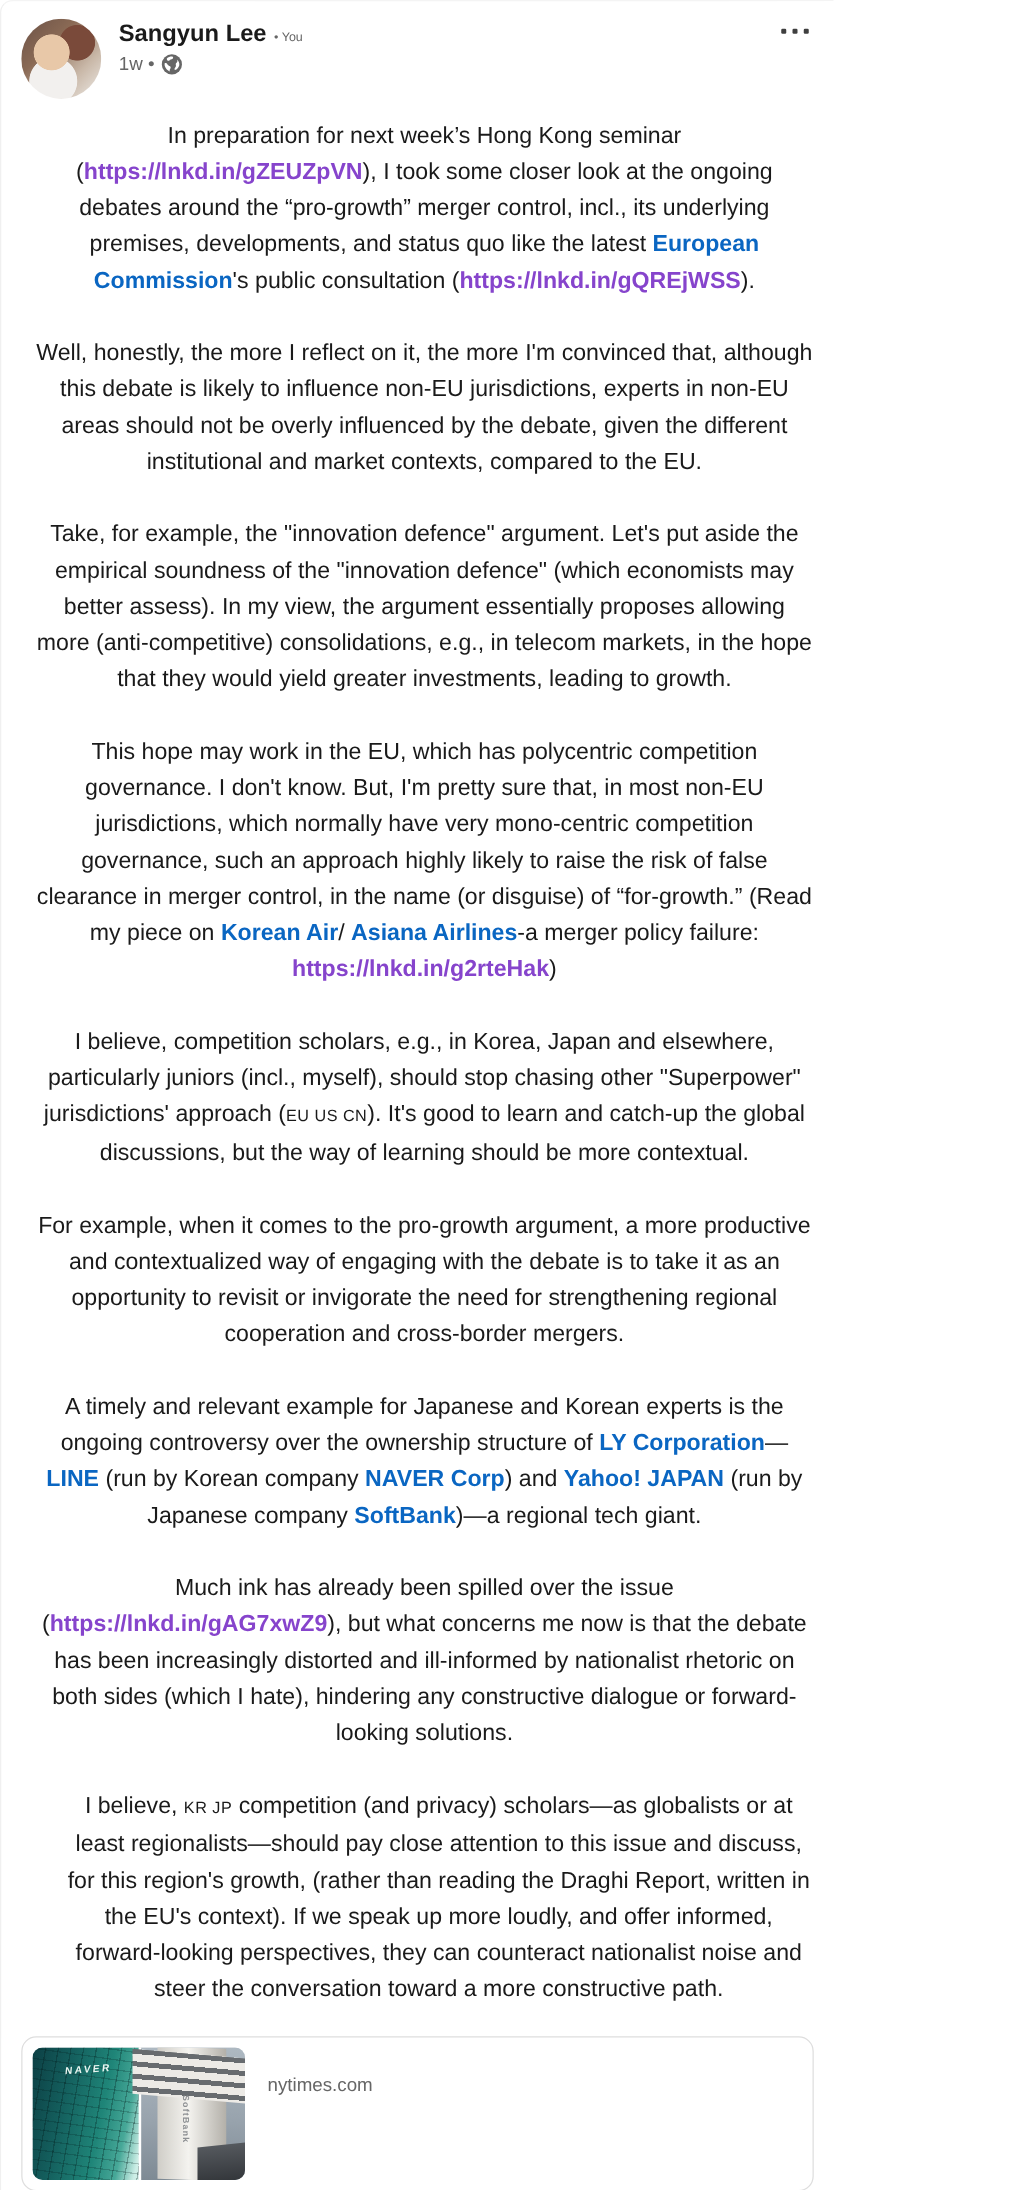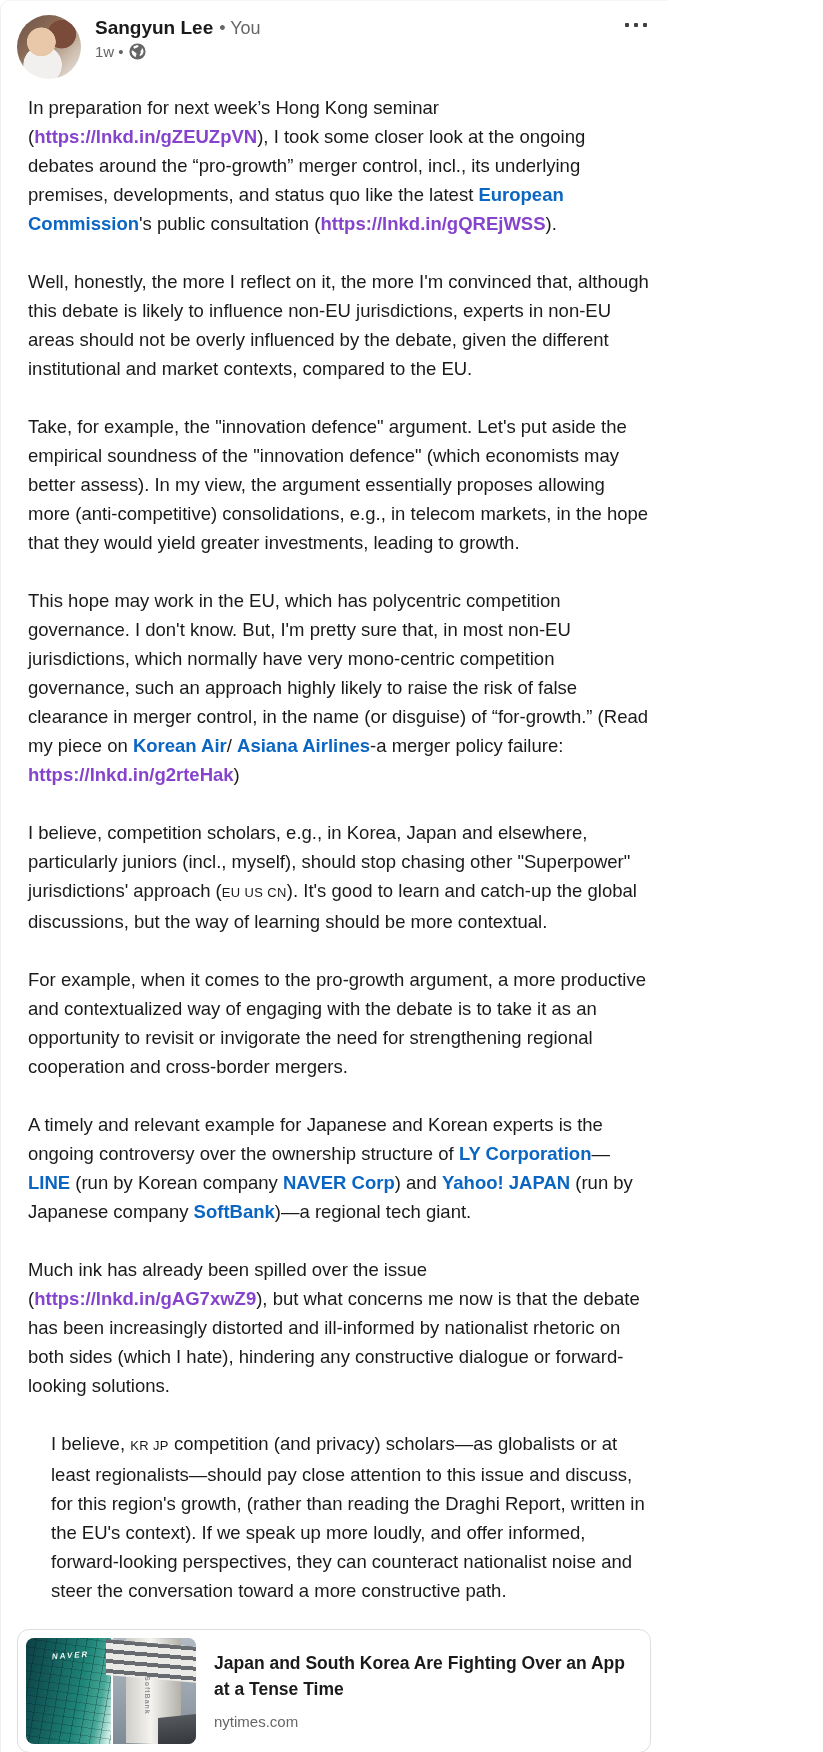--- a/index.html
+++ b/index.html
@@ -28,34 +28,34 @@
     width:64px;height:64px;border-radius:50%;flex-shrink:0;overflow:hidden;
     background:
       radial-gradient(circle at 38% 42%, #e8c8a8 0 26%, transparent 27%),
       radial-gradient(circle at 40% 78%, #f2f0ee 0 30%, transparent 31%),
       radial-gradient(circle at 70% 30%, #7a4a3a 0 22%, transparent 23%),
       linear-gradient(135deg,#6b5146 0%,#8a6a55 35%,#c9b8a8 70%,#efece8 100%);
   }
   .header-info{margin-left:14px;flex:1;min-width:0;padding-top:2px;}
   .name-row{display:flex;align-items:baseline;gap:6px;}
   .actor-name{font-size:19px;font-weight:700;color:#1a1a1a;}
-  .you-label{font-size:18px;color:var(--text-secondary);}
+  .you-label{font-size:10px;color:var(--text-secondary);}
   .headline{
     margin-top:3px;font-size:15.5px;color:var(--text-secondary);
     white-space:nowrap;overflow:hidden;text-overflow:ellipsis;max-width:660px;
   }
   .meta-row{margin-top:4px;display:flex;align-items:flex-start;gap:5px;font-size:15px;color:var(--text-secondary);}
   .globe{width:17px;height:17px;display:inline-block;vertical-align:middle;}
   .menu-btn{
     position:absolute;right:18px;top:16px;display:flex;gap:5px;
     padding:6px 2px;cursor:pointer;
   }
   .menu-btn .dot{width:4px;height:4px;border-radius:1px;background:#3f3f3f;}
   
-  .post-body{padding:4px 16px 0 27px;}
+  .post-body{padding:4px 16px 0 27px;text-align:center;}
   .post-paragraph{
     font-size:18.5px;line-height:29px;color:var(--text-primary);
     margin-bottom:29px;word-wrap:break-word;
   }
   .post-paragraph:last-child{margin-bottom:24px;margin-left:23px;}
   .seg-plain{color:var(--text-primary);}
   .seg-link{color:var(--link-blue);font-weight:600;text-decoration:none;cursor:pointer;}
   .seg-link-visited{color:var(--link-visited);font-weight:600;text-decoration:none;cursor:pointer;}
   .seg-smallcaps{font-size:0.70em;letter-spacing:0.4px;}
   
@@ -158,18 +158,17 @@
         <span class="naver-label">NAVER</span>
       </div>
       <div class="thumb-right">
         <div class="sb-tower"></div>
         <div class="sb-slats"></div>
         <span class="sb-label">SoftBank</span>
         <div class="sb-shadow"></div>
       </div>
     </div>
     <div class="card-text">
-      <div class="card-title">Japan and South Korea Are Fighting Over an App at a Tense Time</div>
       <div class="card-source">nytimes.com</div>
     </div>
   </div>
 
 </div>
 
 </body></html>

